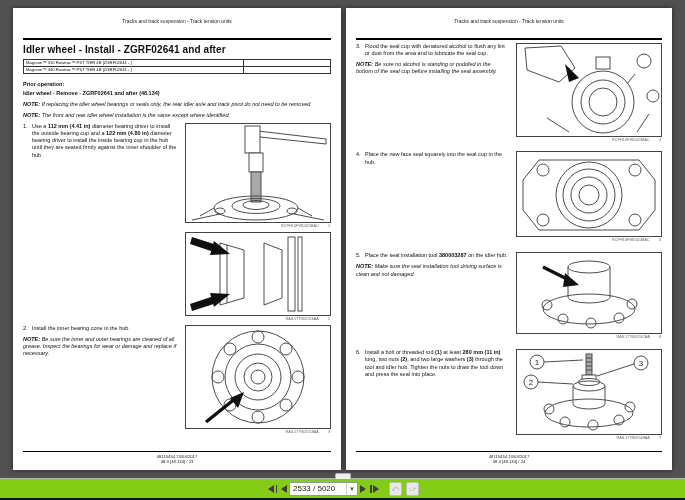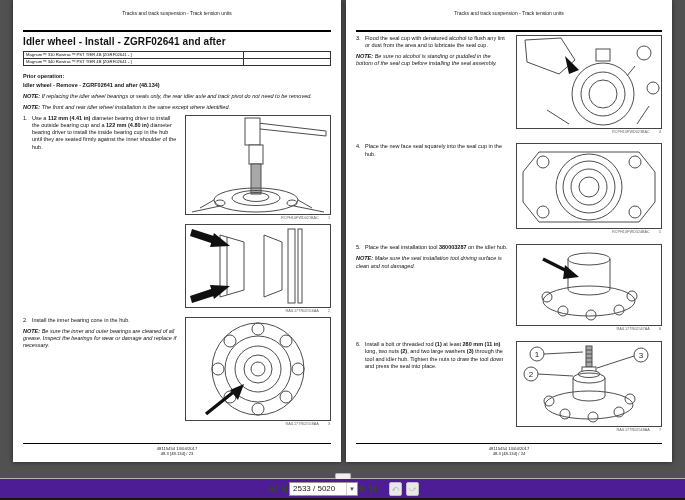--- a/index.html
+++ b/index.html
@@ -1,19 +1,19 @@
 <!DOCTYPE html>
 <html><head>
 <meta charset="utf-8">
 <style>
   * { margin:0; padding:0; box-sizing:border-box; }
   html,body { width:685px; height:500px; overflow:hidden; background:#515151;
               font-family:"Liberation Sans", sans-serif; }
   .viewer { height:478px; display:flex; justify-content:center; align-items:flex-start;
-            gap:5px; background:#515151; }
+            gap:5px; padding-top:8px; background:#515151; }
   .page { width:328px; height:462px; background:#fff; position:relative;
           padding:6px 10px 26px 10px; box-shadow:0 0 5px rgba(0,0,0,.55);
           color:#111; font-size:5.5px; line-height:1.3; overflow:hidden; }
   .page.right { width:326px; }
   .runhead { text-align:center; font-size:5px; color:#222; margin-top:4px; }
   .thickrule { border-top:2.4px solid #000; margin:13px 0 3px 0; }
   .doctitle { font-size:10px; font-weight:bold; margin:1px 0 3px 0; letter-spacing:.1px; }
   .modeltable { width:100%; border:0.5px solid #333; font-size:4.2px; margin-bottom:7px; }
   .modelrow { display:grid; grid-template-columns:72% 28%; border-bottom:0.5px solid #333; }
   .modelrow:last-child { border-bottom:none; }
@@ -32,21 +32,21 @@
   .fig { margin-bottom:2px; }
   .figbox { border:1px solid #444; background:#fff; }
   .figbox svg { display:block; }
   .figcap { display:flex; justify-content:flex-end; gap:9px; font-size:3.8px;
             color:#666; margin:1px 1px 3px 0; }
   .pagefoot { position:absolute; left:10px; right:10px; bottom:5px;
               border-top:1px solid #000; padding-top:2px; text-align:center;
               font-size:4.2px; line-height:1.35; color:#222; }
   .row { display:flex; gap:8px; margin-bottom:6px; }
   
-  .toolbar { height:22px; background:#4c1d95; border-top:1px solid #b4b4b4;
+  .toolbar { height:22px; background:#84cc16; border-top:1px solid #b4b4b4;
              border-bottom:2px solid #161616; display:flex; align-items:center;
              justify-content:center; gap:0; position:relative; }
   .notch { position:absolute; top:-6px; left:50%; margin-left:-8px; width:16px; height:6px;
            background:#f1f0ee; border:1px solid #b4b4b4; border-bottom:none;
            border-radius:2px 2px 0 0; }
   .navbtn { display:flex; align-items:center; gap:1.5px; padding:2px; cursor:pointer; }
   .tl { width:0; height:0; border-top:4px solid transparent; border-bottom:4px solid transparent;
         border-right:6px solid #3d3d3d; }
   .tr { width:0; height:0; border-top:4px solid transparent; border-bottom:4px solid transparent;
         border-left:6px solid #3d3d3d; }

